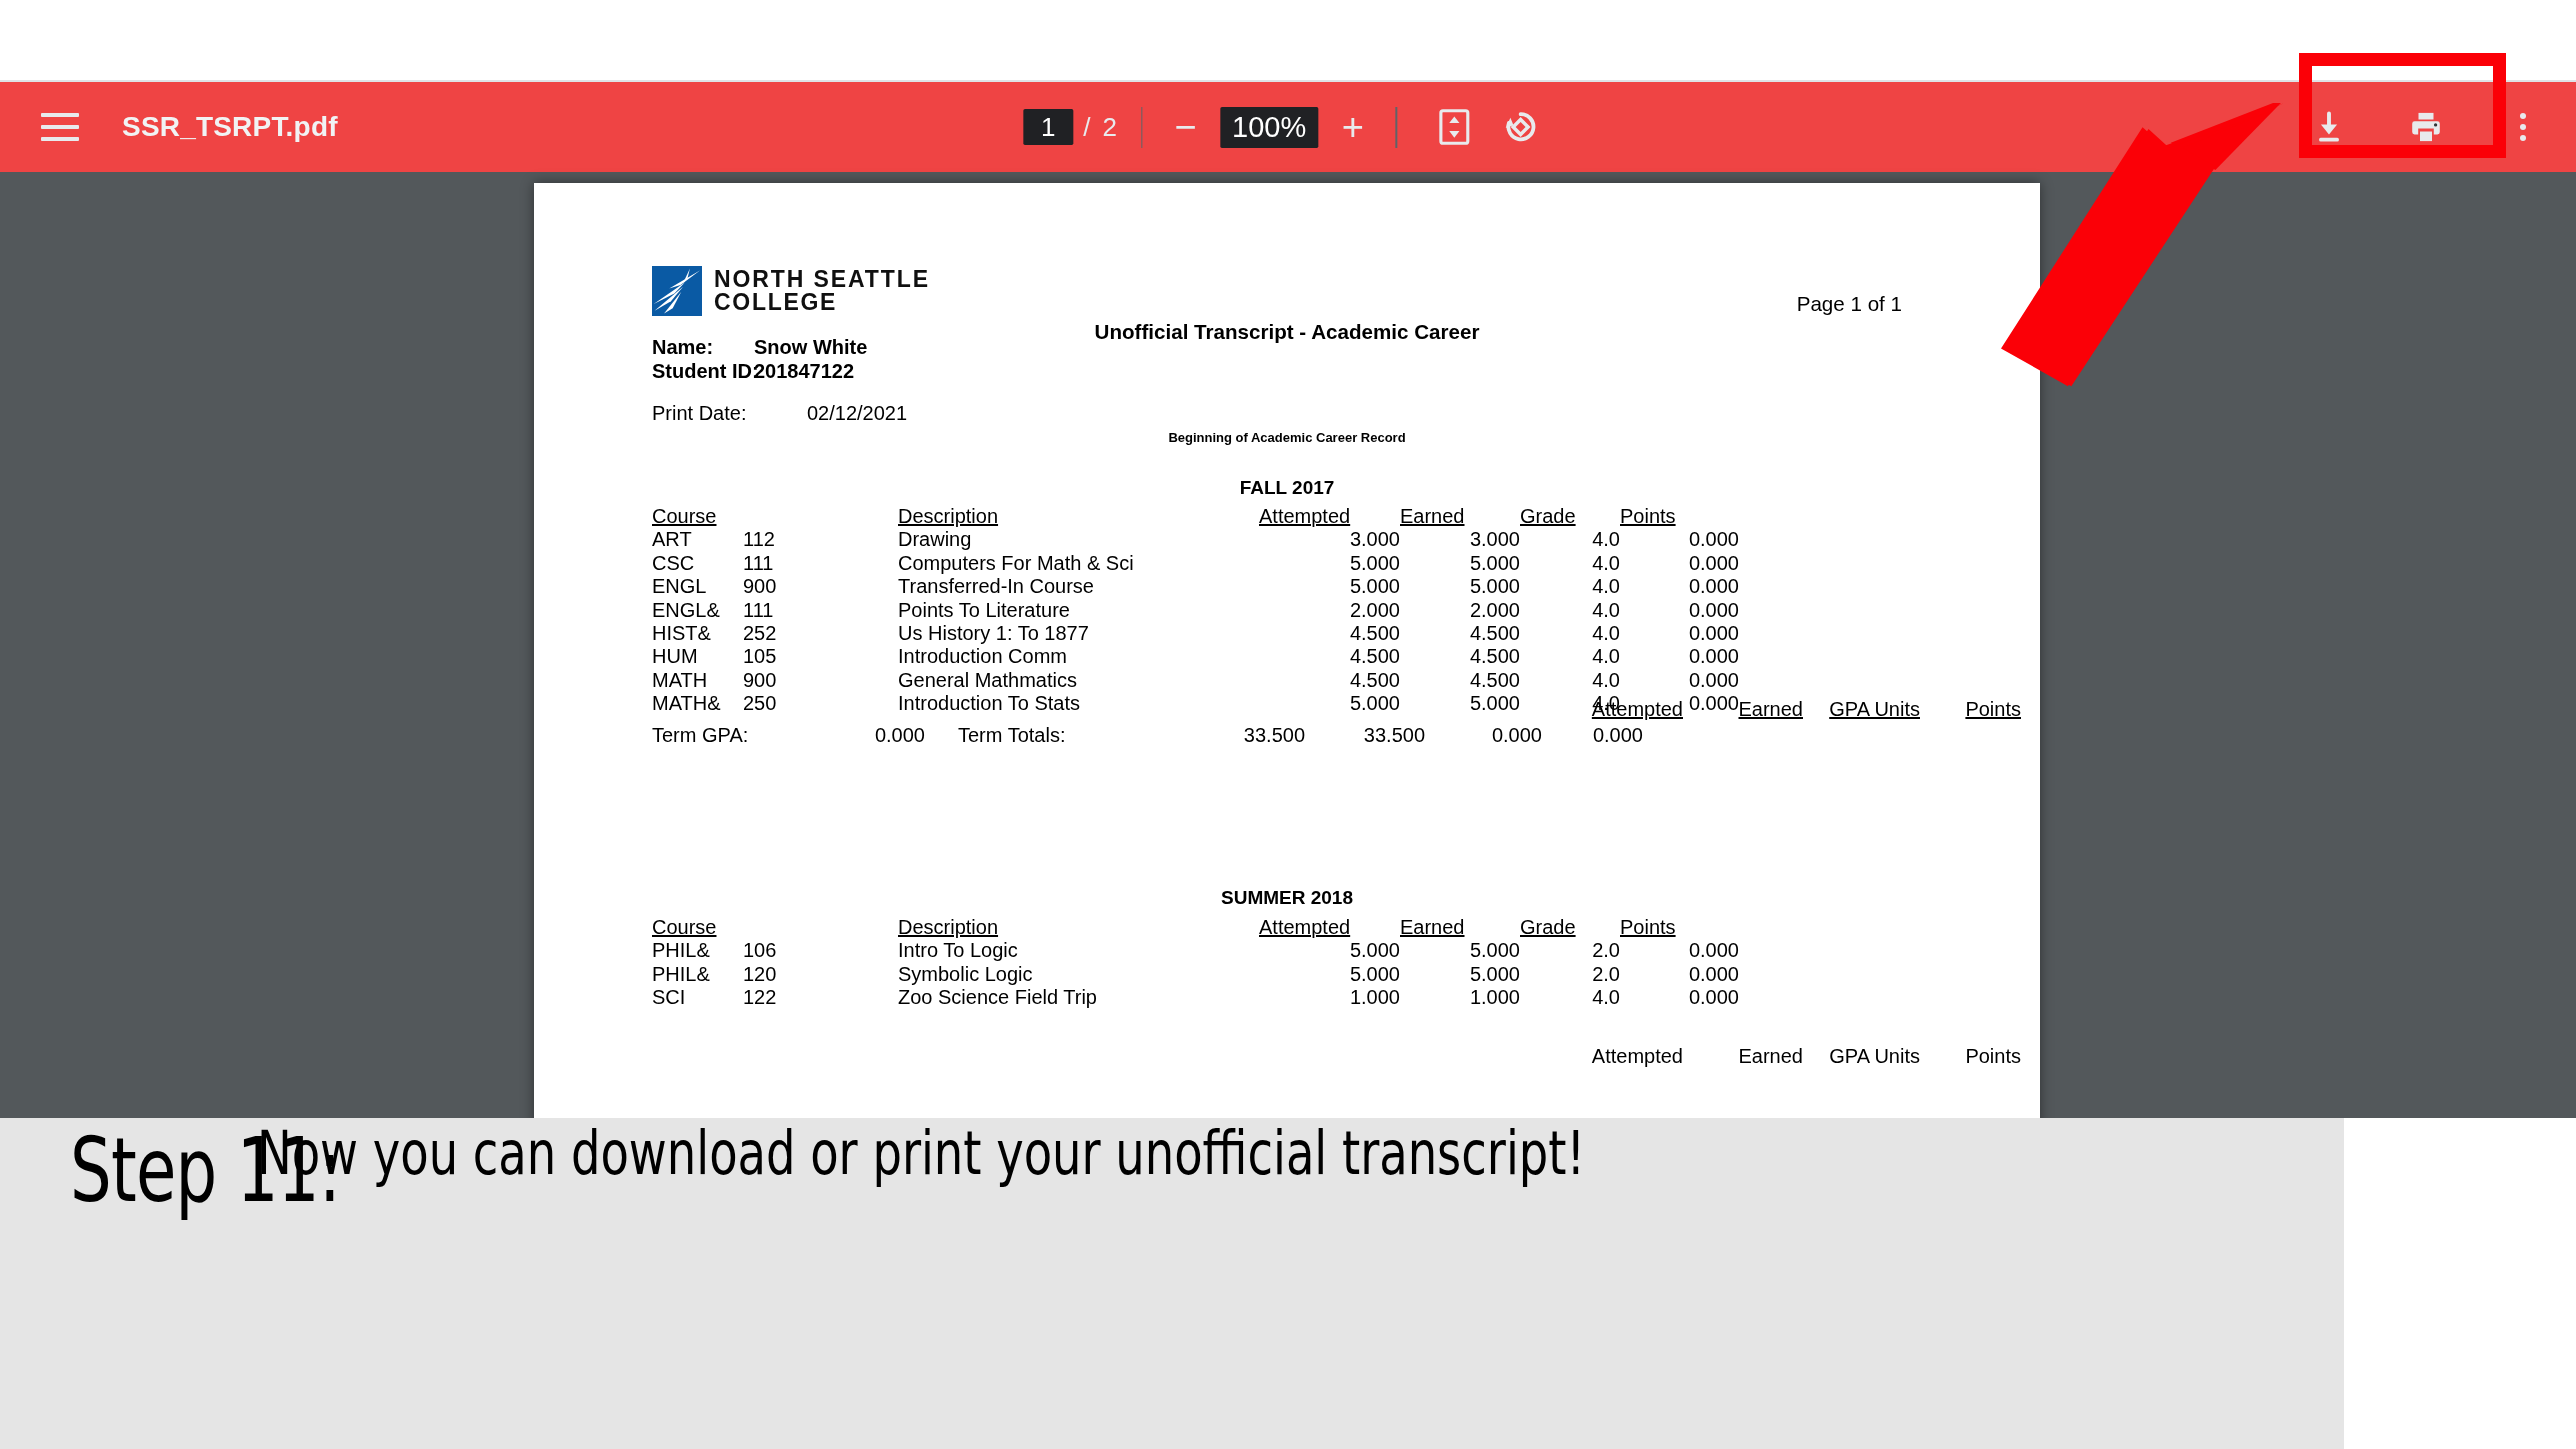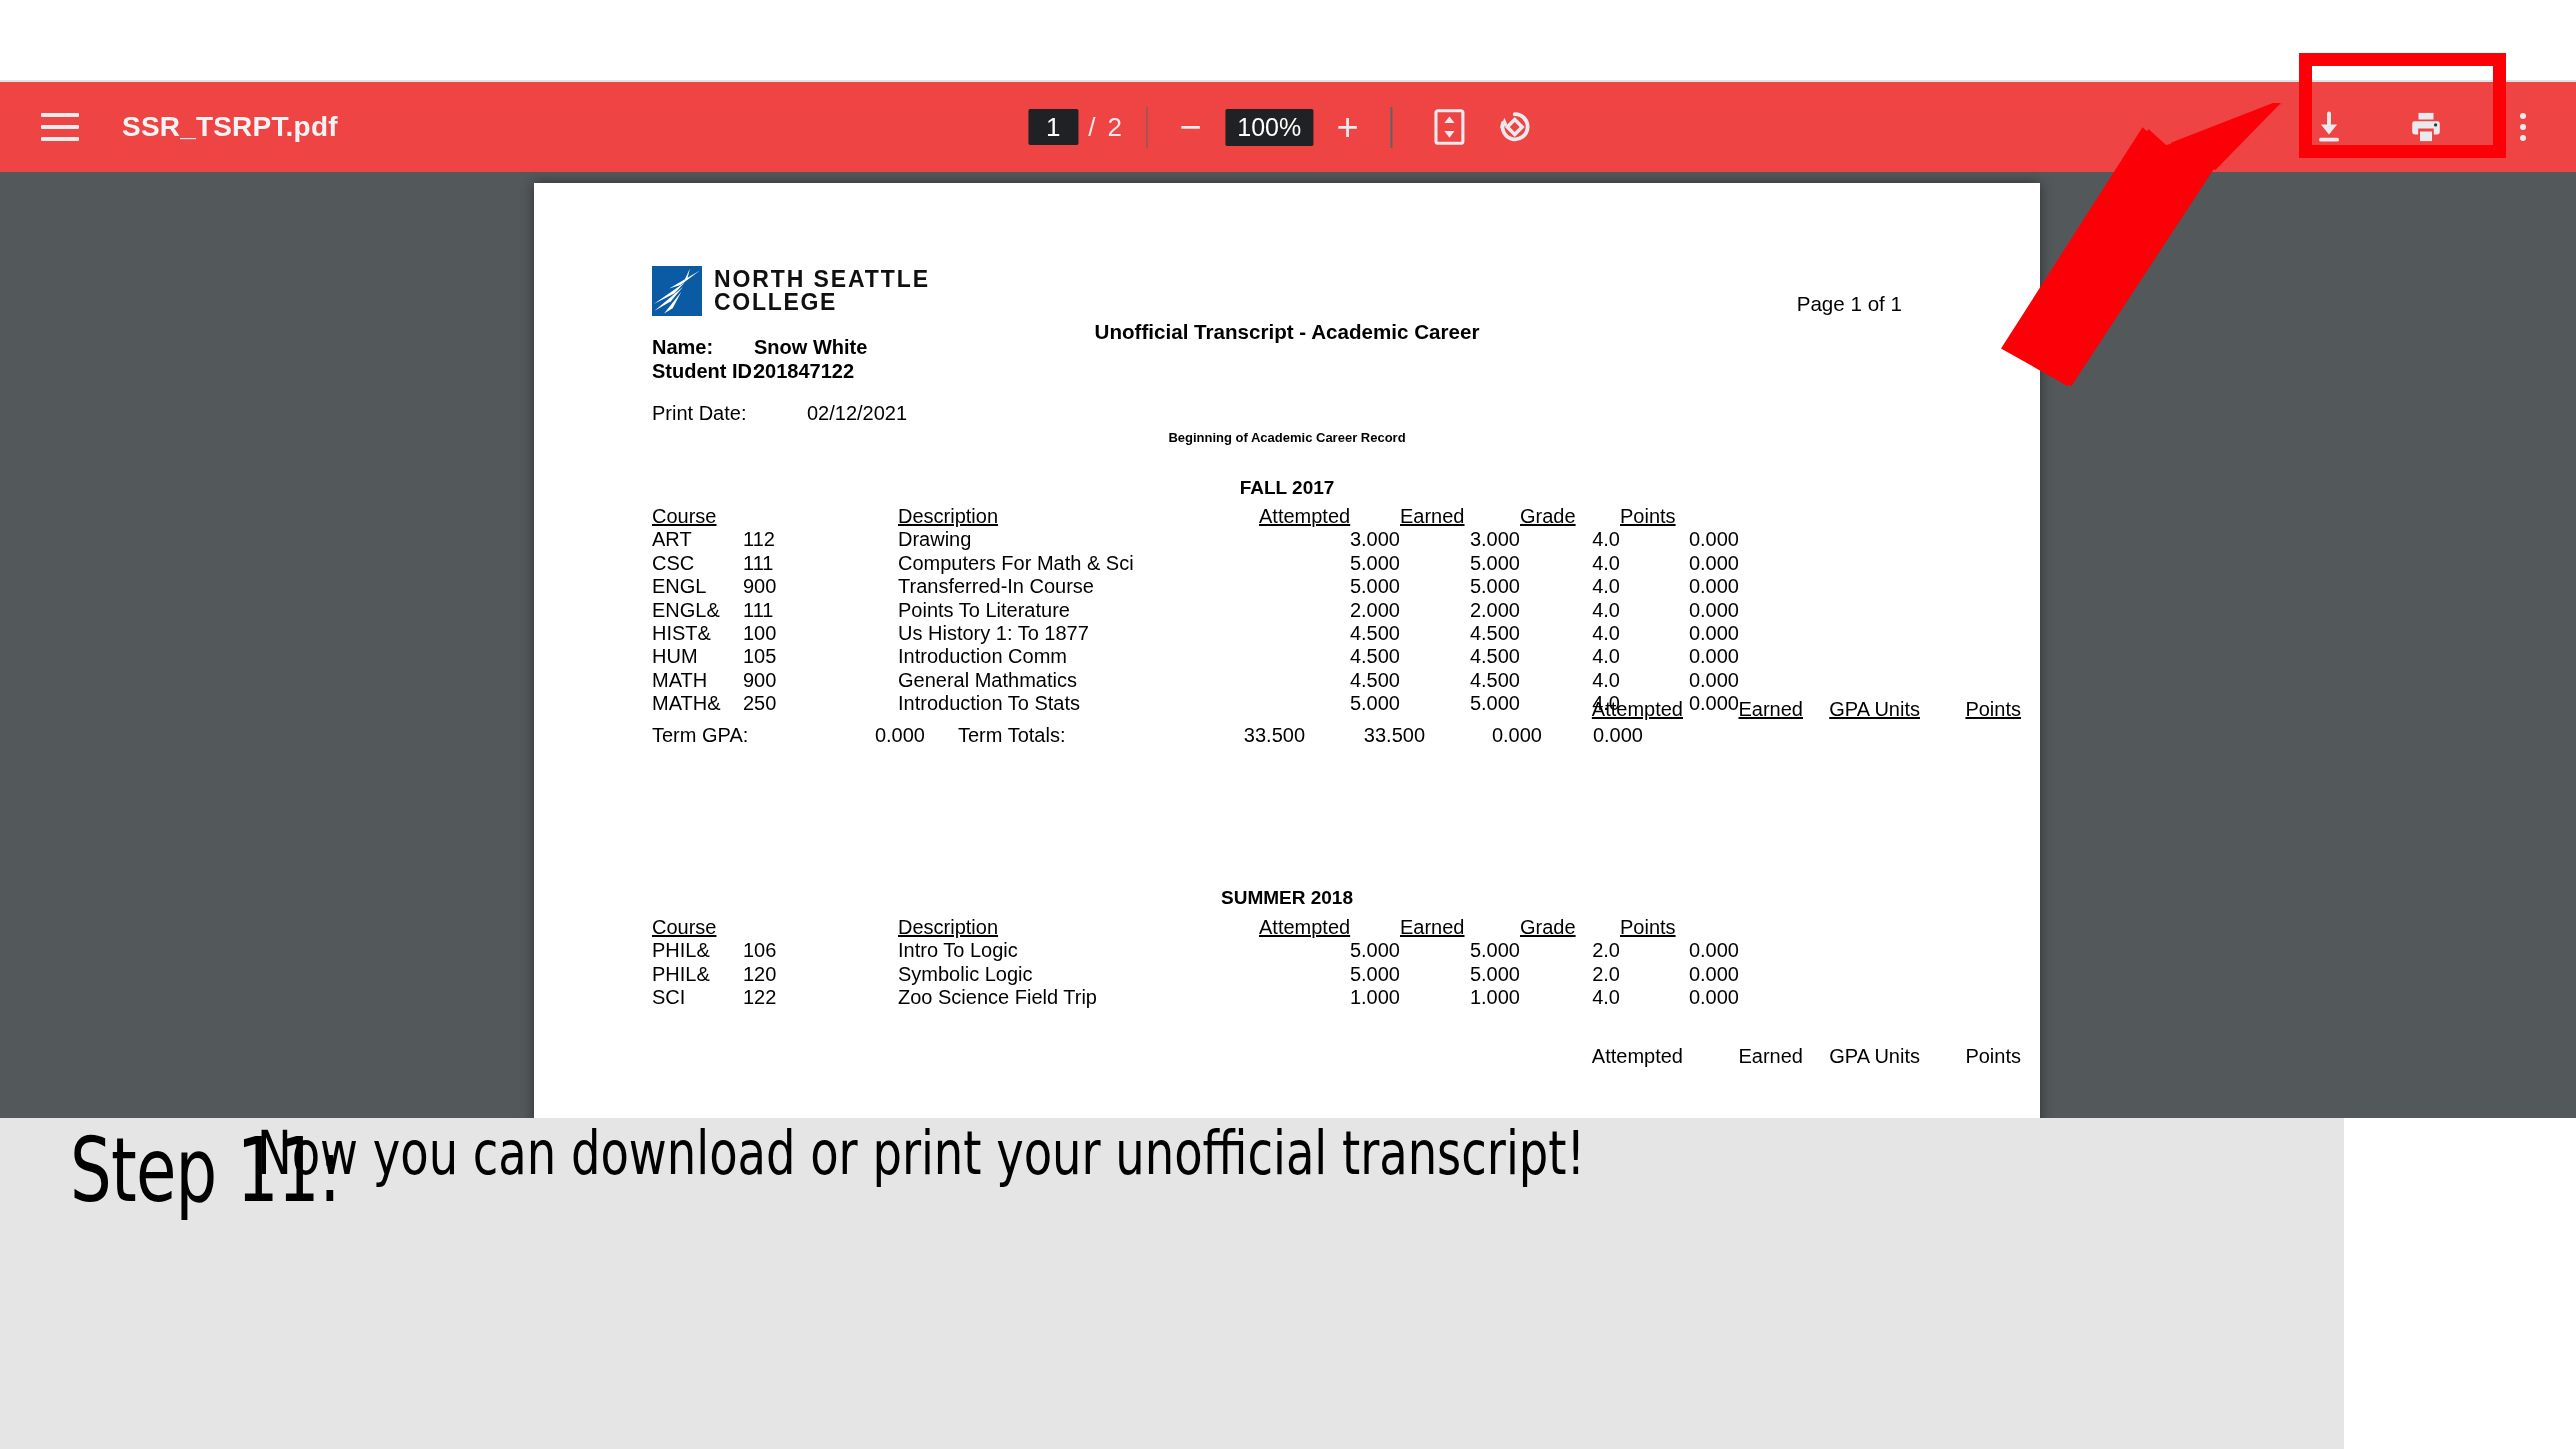--- a/index.html
+++ b/index.html
@@ -111,21 +111,21 @@
     line-height: 1;
     width: 38px;
     text-align: center;
     cursor: pointer;
     user-select: none;
     font-weight: 300;
   }
   .zoombox {
     background: #202124;
     color: #ffffff;
-    font-size: 25px;
+    font-size: 29px;
     padding: 6px 12px;
     border-radius: 1.7px;
     margin: 0 15.5px;
     line-height: 1;
   }
   .tb-icon {
     width: 45px; height: 45px;
     margin: 0 10.3px;
     display: flex;
     align-items: center;
@@ -449,21 +449,21 @@
             <td class="c-subj">ENGL&amp;</td>
             <td class="c-num">111</td>
             <td class="c-desc">Points To Literature</td>
             <td class="c-att">2.000</td>
             <td class="c-earn">2.000</td>
             <td class="c-grade">4.0</td>
             <td class="c-pts">0.000</td>
           </tr>
           <tr>
             <td class="c-subj">HIST&amp;</td>
-            <td class="c-num">100</td>
+            <td class="c-num">252</td>
             <td class="c-desc">Us History 1: To 1877</td>
             <td class="c-att">4.500</td>
             <td class="c-earn">4.500</td>
             <td class="c-grade">4.0</td>
             <td class="c-pts">0.000</td>
           </tr>
           <tr>
             <td class="c-subj">HUM</td>
             <td class="c-num">105</td>
             <td class="c-desc">Introduction Comm</td>

